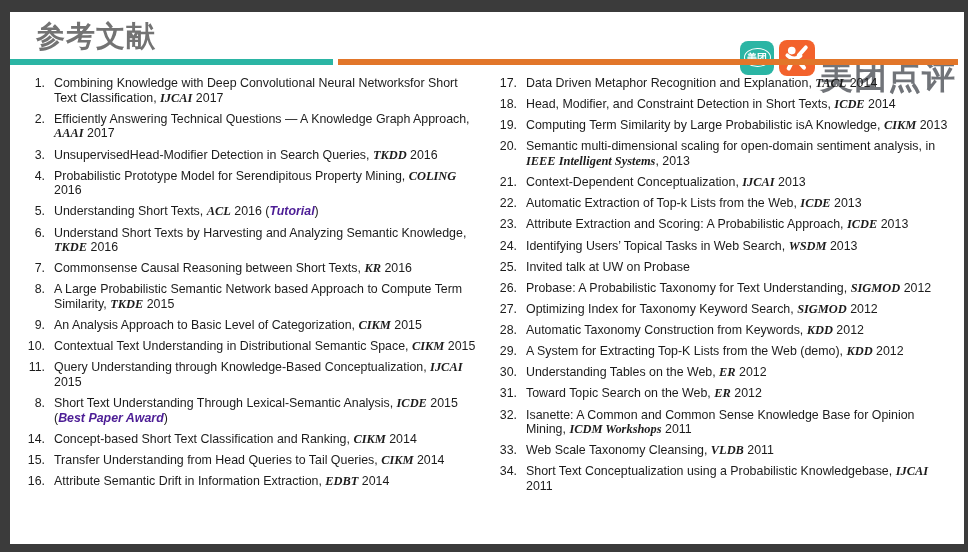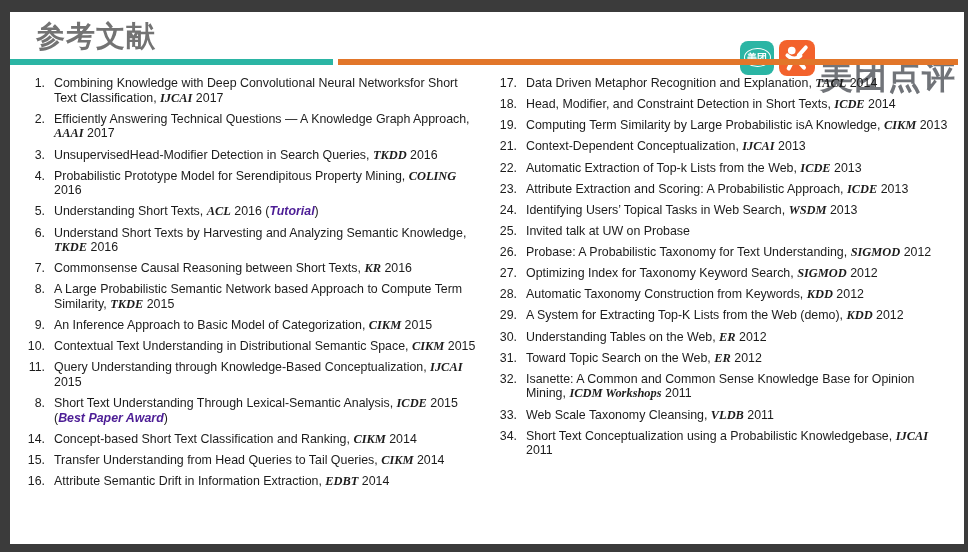--- a/index.html
+++ b/index.html
@@ -115,21 +115,21 @@
         <div class="ref">
           <span class="ref-num">7.</span>
           <span class="ref-body"><span>Commonsense Causal Reasoning between Short Texts, </span><span class="venue">KR</span><span> 2016</span></span>
         </div>
         <div class="ref">
           <span class="ref-num">8.</span>
           <span class="ref-body"><span>A Large Probabilistic Semantic Network based Approach to Compute Term Similarity, </span><span class="venue">TKDE</span><span> 2015</span></span>
         </div>
         <div class="ref">
           <span class="ref-num">9.</span>
-          <span class="ref-body"><span>An Inference Approach to Basic Model of Categorization, </span><span class="venue">CIKM</span><span> 2015</span></span>
+          <span class="ref-body"><span>An Analysis Approach to Basic Level of Categorization, </span><span class="venue">CIKM</span><span> 2015</span></span>
         </div>
         <div class="ref">
           <span class="ref-num">10.</span>
           <span class="ref-body"><span>Contextual Text Understanding in Distributional Semantic Space, </span><span class="venue">CIKM</span><span> 2015</span></span>
         </div>
         <div class="ref">
           <span class="ref-num">11.</span>
           <span class="ref-body"><span>Query Understanding through Knowledge-Based Conceptualization, </span><span class="venue">IJCAI</span><span> 2015</span></span>
         </div>
         <div class="ref">
@@ -156,20 +156,24 @@
         </div>
         <div class="ref">
           <span class="ref-num">18.</span>
           <span class="ref-body"><span>Head, Modifier, and Constraint Detection in Short Texts, </span><span class="venue">ICDE</span><span> 2014</span></span>
         </div>
         <div class="ref">
           <span class="ref-num">19.</span>
           <span class="ref-body"><span>Computing Term Similarity by Large Probabilistic isA Knowledge, </span><span class="venue">CIKM</span><span> 2013</span></span>
         </div>
         <div class="ref">
+          <span class="ref-num">20.</span>
+          <span class="ref-body"><span>Semantic multi-dimensional scaling for open-domain sentiment analysis, in </span><span class="venue">IEEE Intelligent Systems</span><span>, 2013</span></span>
+        </div>
+        <div class="ref">
           <span class="ref-num">21.</span>
           <span class="ref-body"><span>Context-Dependent Conceptualization, </span><span class="venue">IJCAI</span><span> 2013</span></span>
         </div>
         <div class="ref">
           <span class="ref-num">22.</span>
           <span class="ref-body"><span>Automatic Extraction of Top-k Lists from the Web, </span><span class="venue">ICDE</span><span> 2013</span></span>
         </div>
         <div class="ref">
           <span class="ref-num">23.</span>
           <span class="ref-body"><span>Attribute Extraction and Scoring: A Probabilistic Approach, </span><span class="venue">ICDE</span><span> 2013</span></span>

